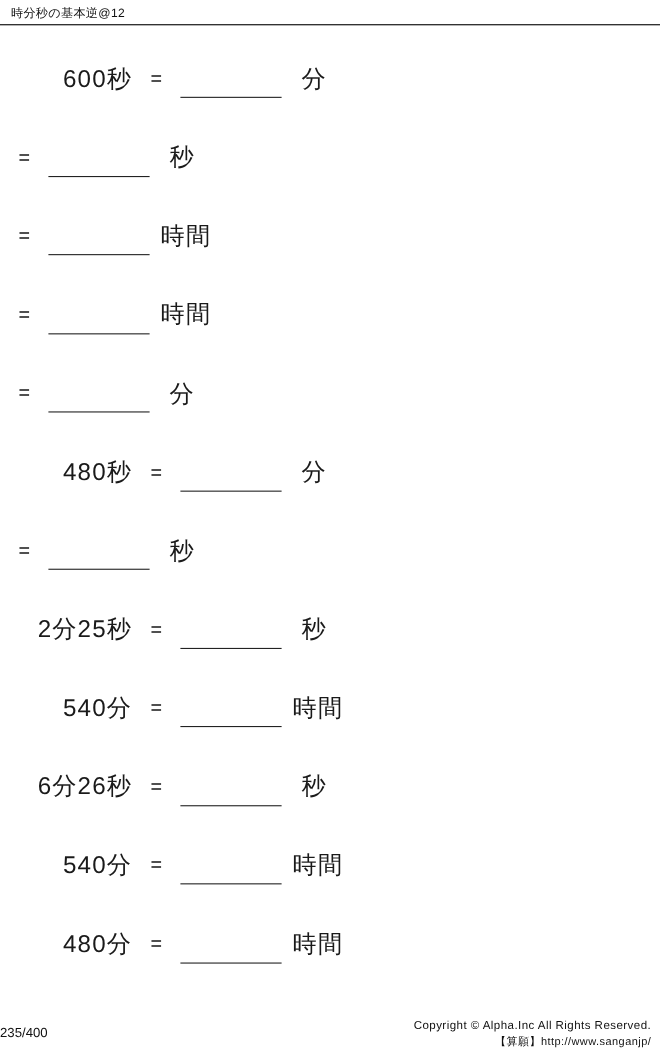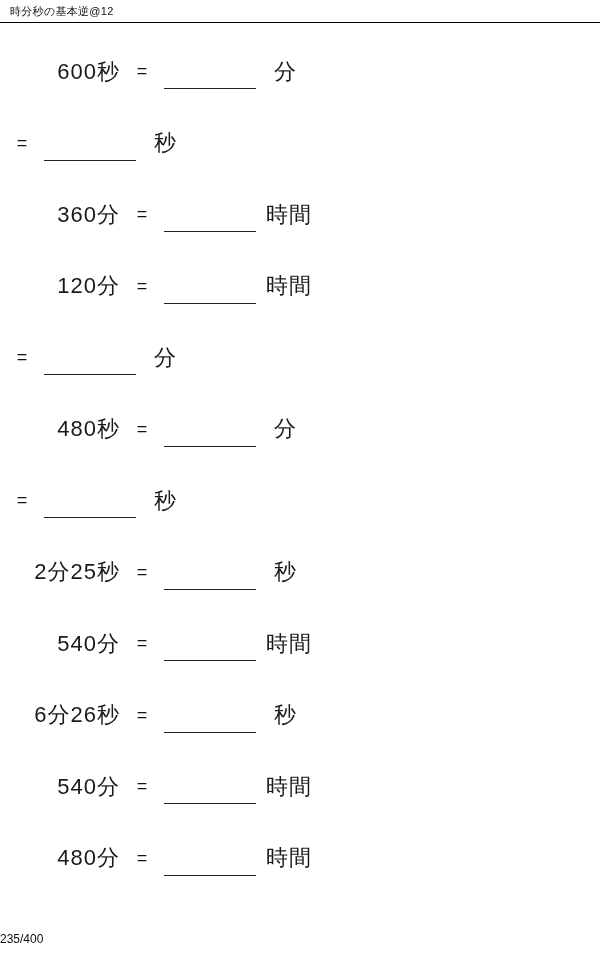--- a/index.html
+++ b/index.html
@@ -122,28 +122,26 @@
       <div class="unit">分</div>
     </div>
 
     <div class="row">
       <div class="eq">=</div>
       <div class="blank"></div>
       <div class="unit">秒</div>
     </div>
 
     <div class="row">
-      <div class="q-left">360分</div>
-      <div class="eq">=</div>
-      <div class="blank"></div>
-      <div class="unit wide">時間</div>
-    </div>
-
-    <div class="row">
-      <div class="q-left">120分</div>
+      <div class="eq">=</div>
+      <div class="blank"></div>
+      <div class="unit wide">時間</div>
+    </div>
+
+    <div class="row">
       <div class="eq">=</div>
       <div class="blank"></div>
       <div class="unit wide">時間</div>
     </div>
 
     <div class="row">
       <div class="eq">=</div>
       <div class="blank"></div>
       <div class="unit">分</div>
     </div>
@@ -193,14 +191,18 @@
       <div class="q-left">480分</div>
       <div class="eq">=</div>
       <div class="blank"></div>
       <div class="unit wide">時間</div>
     </div>
 
   </div>
 
   <div class="footer-page">235/400</div>
 
+  <div class="footer-right">
+    <div class="line1">Copyright © Alpha.Inc All Rights Reserved.</div>
+    <div class="line2">【算願】http://www.sanganjp/</div>
+  </div>
 
 </div>
 
 </body></html>

